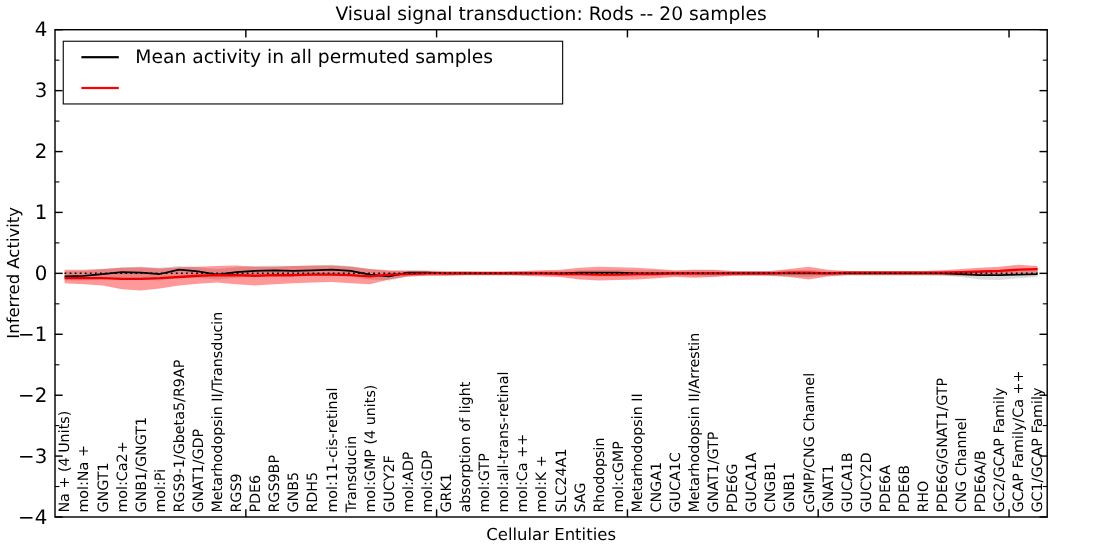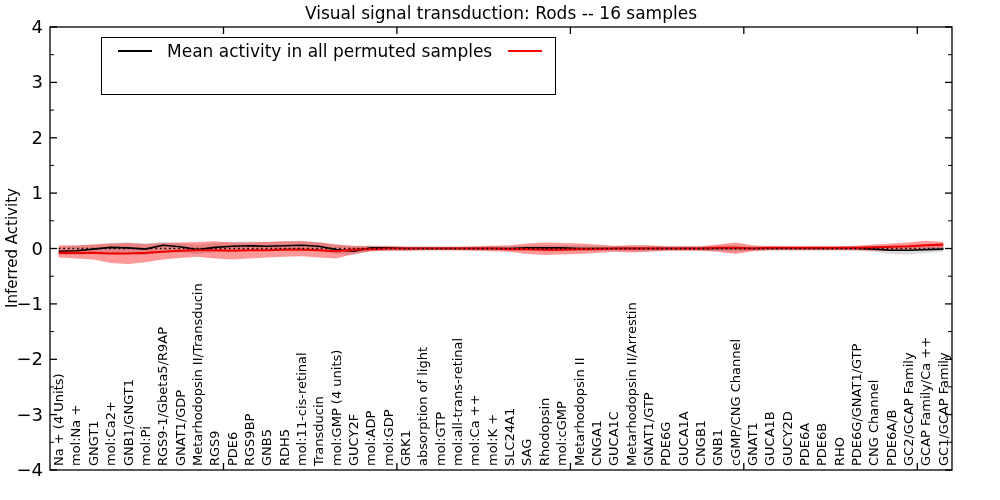--- a/index.html
+++ b/index.html
@@ -6,22 +6,22 @@
   #figure{position:relative;width:1000px;height:500px;background:#ffffff;overflow:hidden;
           font-family:"DejaVu Sans","Liberation Sans",sans-serif;color:#000;}
   #plot-svg{position:absolute;left:0;top:0;}
   svg text{font-family:"DejaVu Sans","Liberation Sans",sans-serif;fill:#000;}
   .title{position:absolute;left:51px;top:3px;width:900px;text-align:center;
          font-size:17px;white-space:nowrap;}
   .xlabel{position:absolute;left:51px;top:477px;width:900px;text-align:center;font-size:15px;}
   .ylabel{position:absolute;left:-137px;top:238px;width:300px;height:20px;text-align:center;
           font-size:15px;transform:rotate(-90deg);}
   .legend{position:absolute;left:57px;top:37px;width:455px;height:58px;background:#fff;
-          border:1.6px solid #000;box-sizing:border-box;display:flex;flex-direction:row;
-          justify-content:space-evenly;z-index:3;margin-left:44px;}
+          border:1.6px solid #000;box-sizing:border-box;display:flex;flex-direction:column;
+          justify-content:space-evenly;z-index:3;}
   .legend-row{display:flex;align-items:center;height:26px;}
   .swatch{display:inline-block;width:34px;height:0;border-top:2px solid #000;
           margin-left:16px;margin-right:15px;flex:0 0 auto;}
   .legend-label{font-size:17px;white-space:nowrap;line-height:1;}
 </style>
 </head>
 <body>
 
 <div id="figure">
   <svg id="plot-svg" width="1000" height="500">
@@ -145,22 +145,23 @@
         <text transform="translate(839.3,466) rotate(-90)" text-anchor="start" dy="0.34em" font-size="13">RHO</text>
         <text transform="translate(856.6,466) rotate(-90)" text-anchor="start" dy="0.34em" font-size="13">PDE6G/GNAT1/GTP</text>
         <text transform="translate(873.9,466) rotate(-90)" text-anchor="start" dy="0.34em" font-size="13">CNG Channel</text>
         <text transform="translate(891.3,466) rotate(-90)" text-anchor="start" dy="0.34em" font-size="13">PDE6A/B</text>
         <text transform="translate(908.6,466) rotate(-90)" text-anchor="start" dy="0.34em" font-size="13">GC2/GCAP Family</text>
         <text transform="translate(926,466) rotate(-90)" text-anchor="start" dy="0.34em" font-size="13">GCAP Family/Ca ++</text>
         <text transform="translate(943.3,466) rotate(-90)" text-anchor="start" dy="0.34em" font-size="13">GC1/GCAP Family</text>
       </g>
     </svg>
 
-  <div class="title">Visual signal transduction: Rods -- 16 samples</div>
+  <div class="title">Visual signal transduction: Rods -- 20 samples</div>
   <div class="ylabel">Inferred Activity</div>
+  <div class="xlabel">Cellular Entities</div>
 
   <div class="legend">
     <div class="legend-row">
       <span class="swatch" style="border-top-color: rgb(0, 0, 0);"></span>
       <span class="legend-label">Mean activity in all permuted samples</span>
     </div>
     <div class="legend-row">
       <span class="swatch" style="border-top-color: rgb(255, 0, 0);"></span>
     </div>
   </div>

